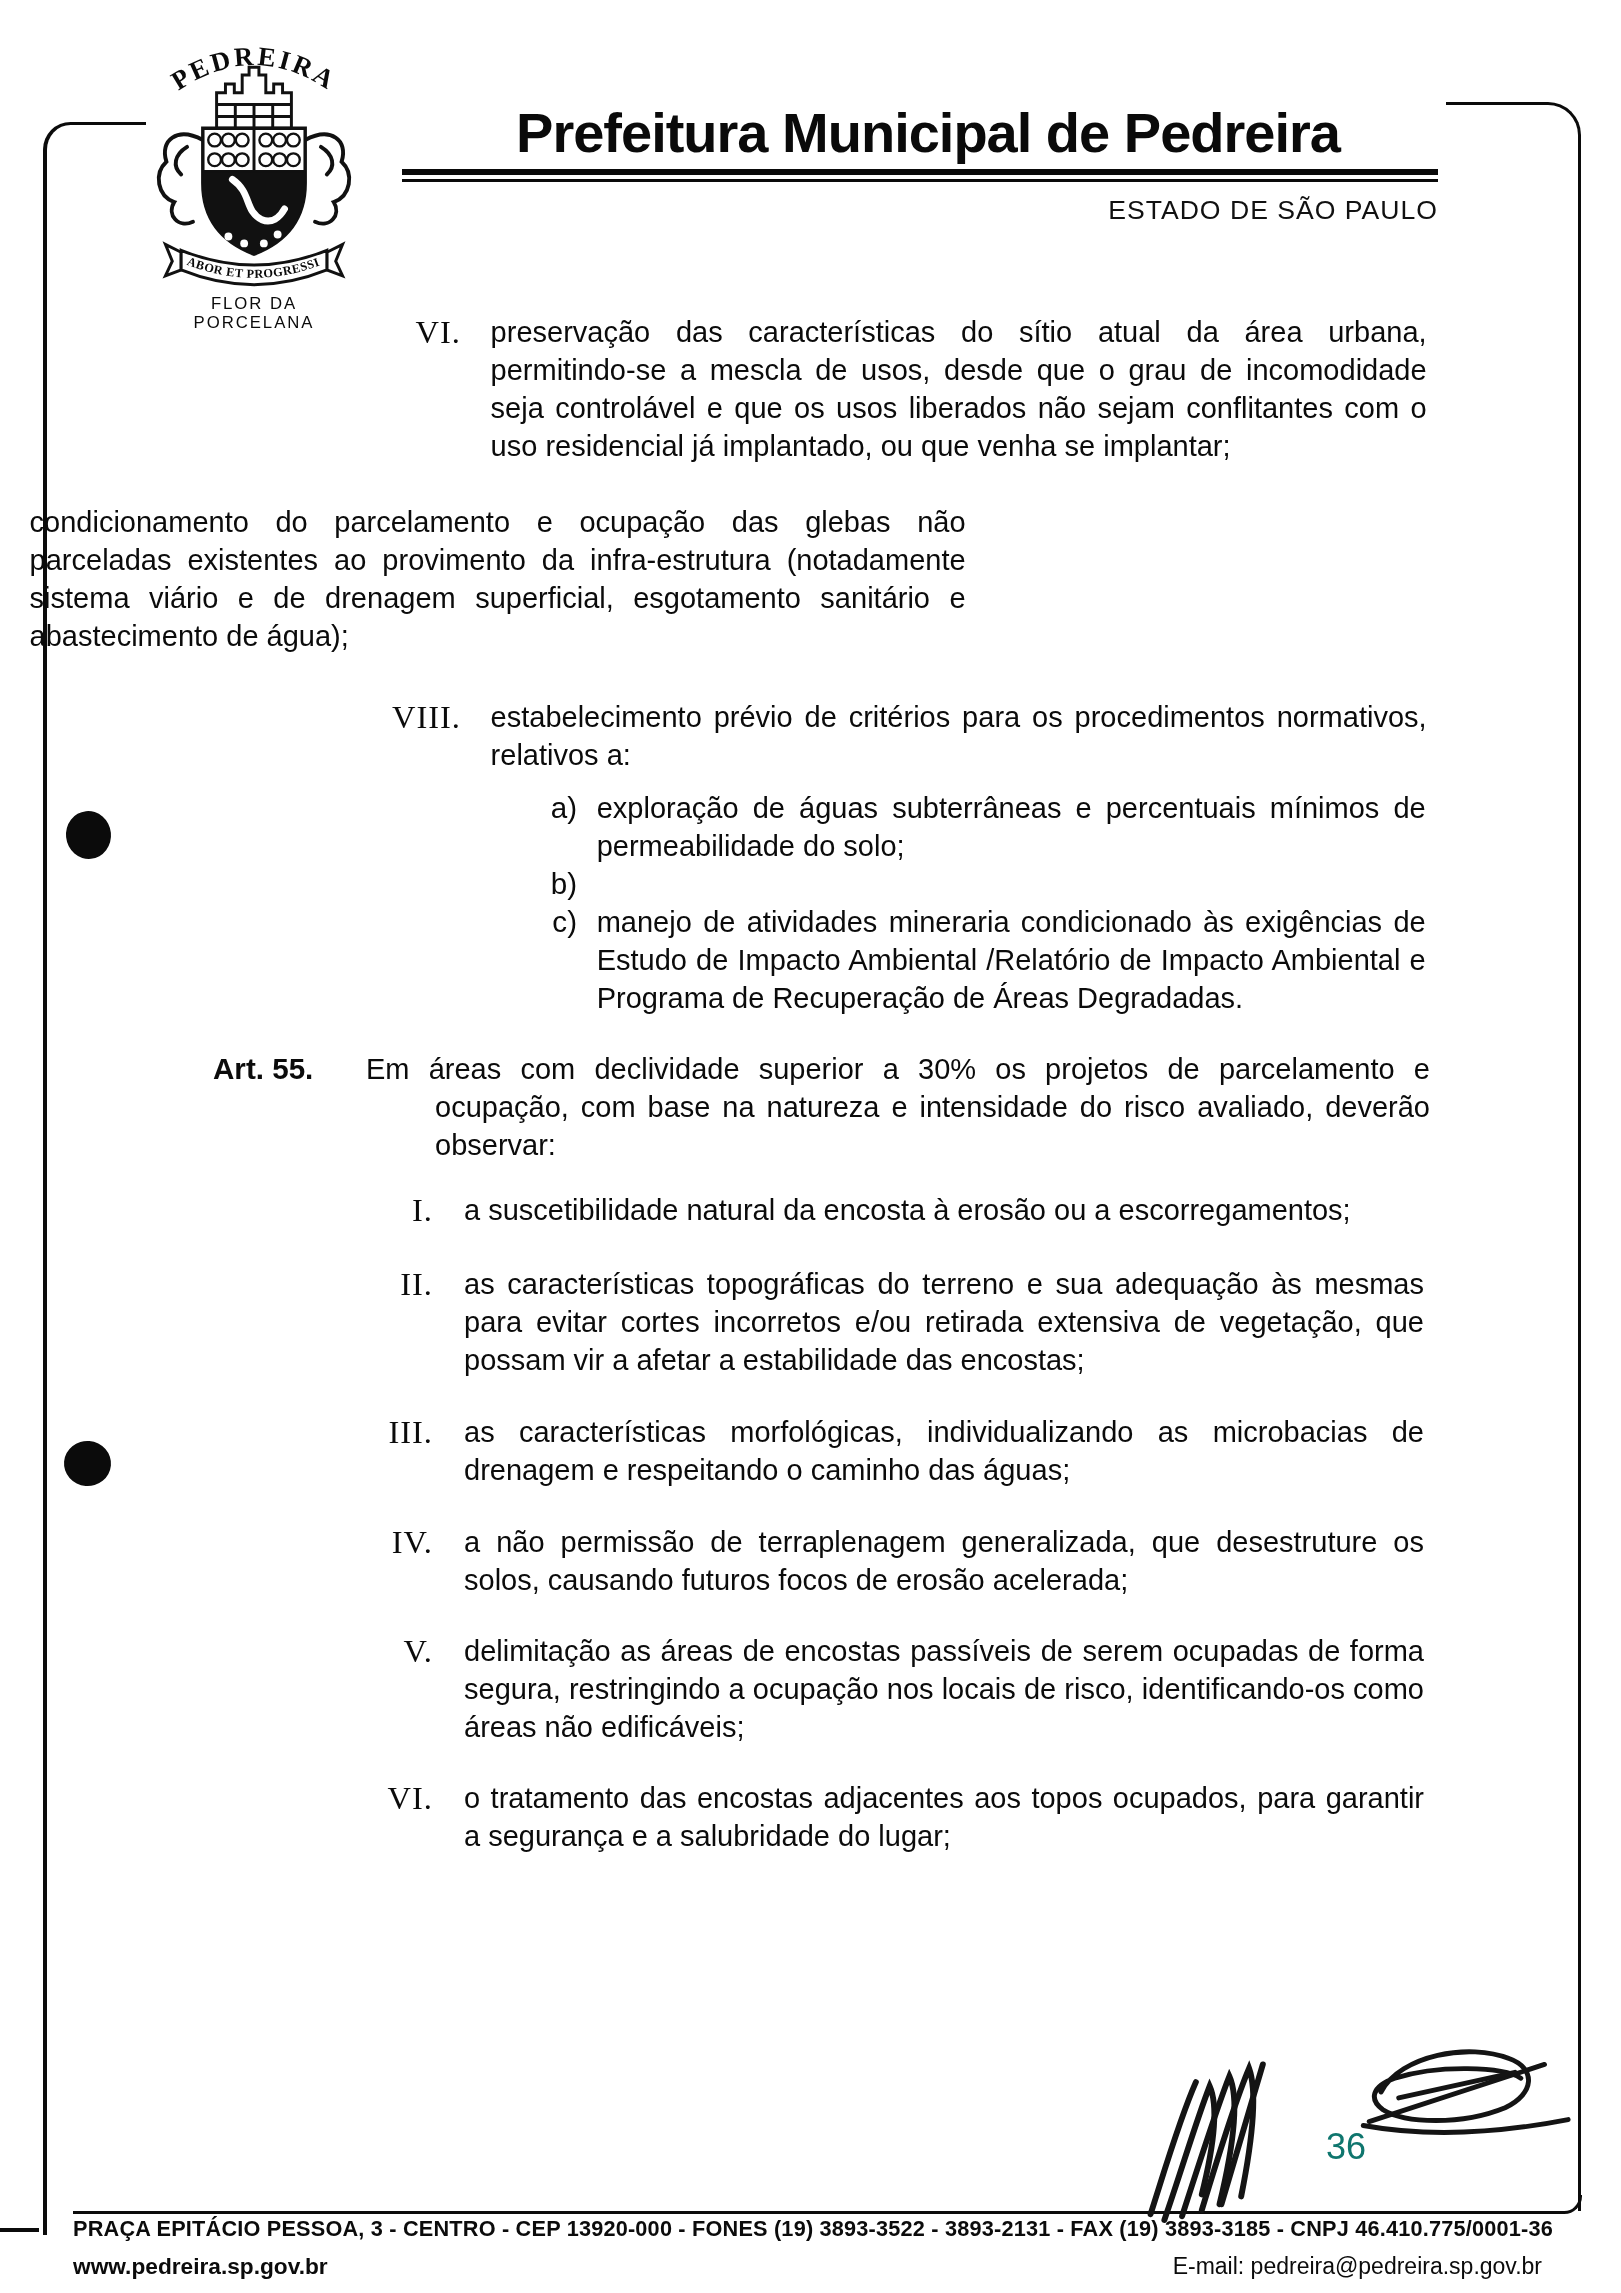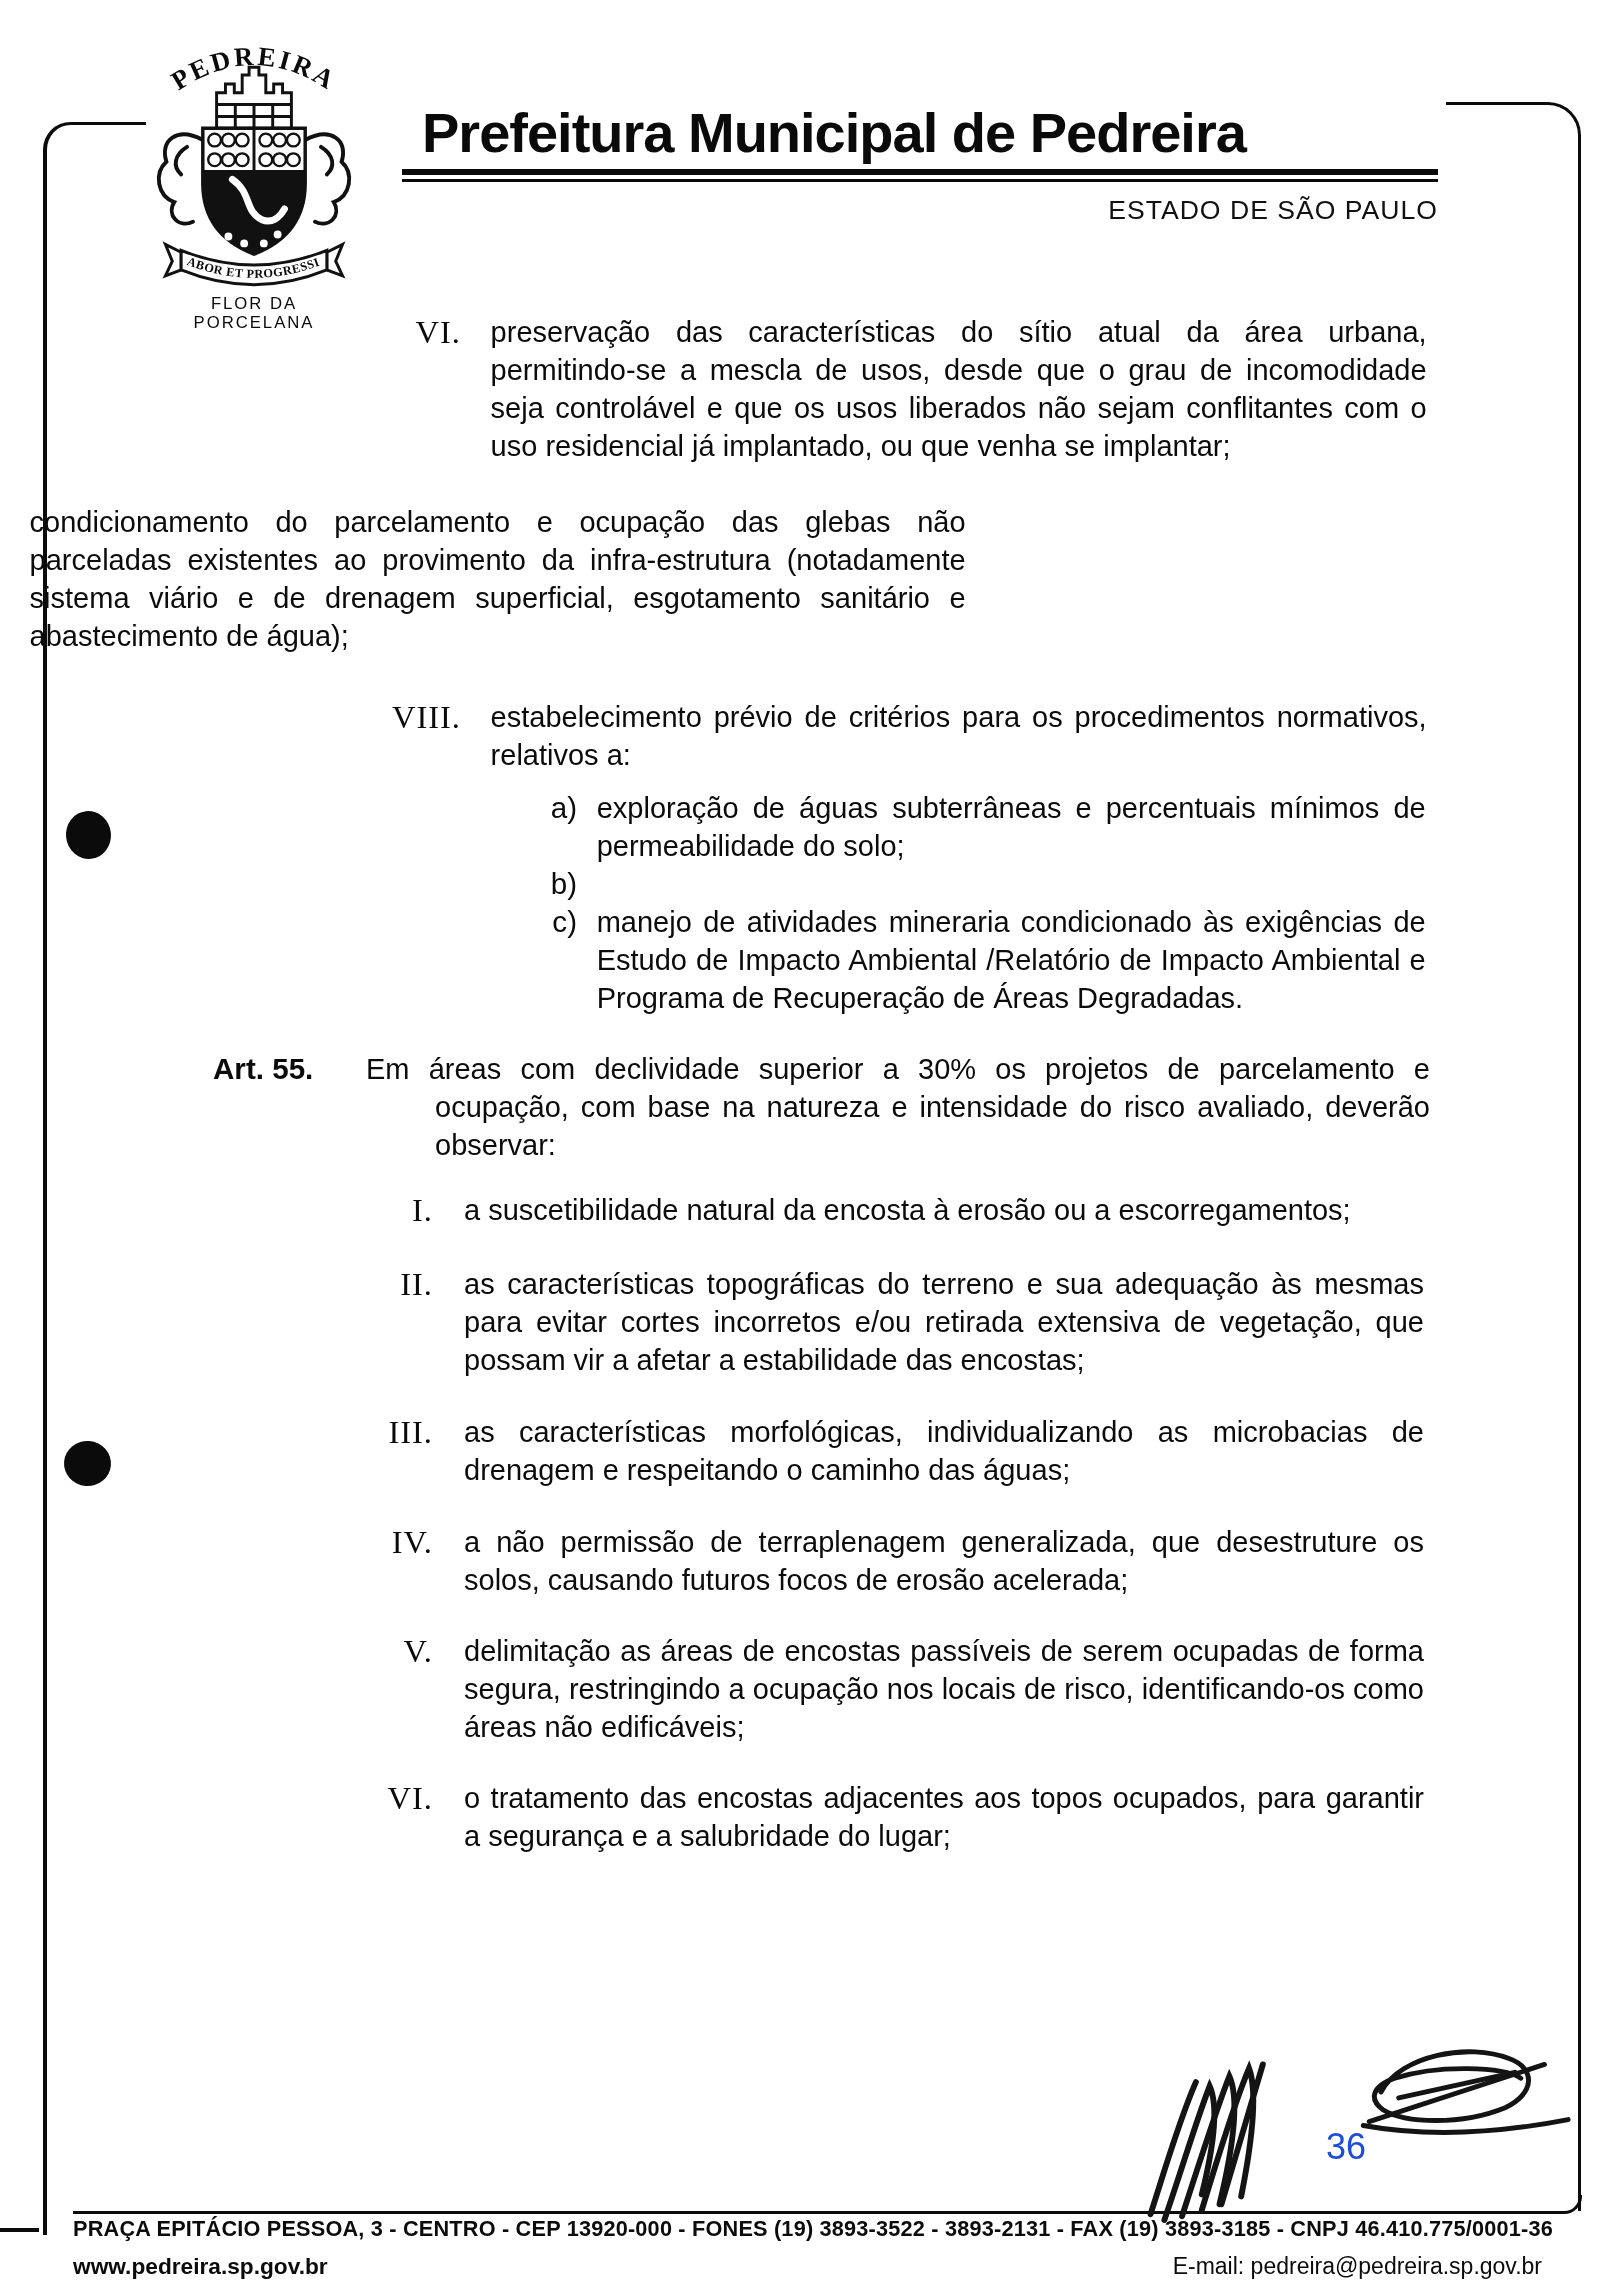--- a/index.html
+++ b/index.html
@@ -12,22 +12,22 @@
   .frame-left{left:43px;top:122px;width:99px;height:2110px;
     border-left:4.9px solid #0b0b0b;border-top:3.9px solid #0b0b0b;border-top-left-radius:27.6px;}
   .frame-right{left:1446px;top:102px;width:132px;height:2106px;
     border-right:3.9px solid #0b0b0b;border-top:3px solid #0b0b0b;border-top-right-radius:33px;}
   .frame-bottom{left:73px;top:2195px;width:1506px;height:15.8px;
     border-bottom:3.9px solid #0b0b0b;border-right:3.9px solid #0b0b0b;border-bottom-right-radius:17.7px;}
   .dash-bl{position:absolute;left:0;top:2228px;width:39px;height:3.9px;background:#0b0b0b;}
   
   .crest{position:absolute;left:116px;top:15.8px;}
   .title{
-    position:absolute;left:422px;top:100px;width:1036px;
-    font-size:56px;font-weight:bold;letter-spacing:-1px;white-space:nowrap;color:#0a0a0a;
+    position:absolute;left:410px;top:100px;width:1036px;
+    font-size:56px;font-weight:bold;letter-spacing:-1px;white-space:nowrap;color:#0a0a0a;text-align:center;
   }
   .rule1{position:absolute;left:402px;top:169px;width:1036px;height:5.9px;background:#0a0a0a;}
   .rule2{position:absolute;left:402px;top:179px;width:1036px;height:3px;background:#0a0a0a;}
   .subtitle{
     position:absolute;left:402px;top:195px;width:1036px;text-align:right;
     font-size:26.6px;letter-spacing:1px;color:#111;
   }
   
   .doc-body{position:absolute;left:0;top:313px;width:1621px;}
   .row{display:flex;align-items:flex-start;}
@@ -40,21 +40,21 @@
   .lvl2 .marker{width:577px;text-align:right;font-size:29.6px;}
   .lvl2 .text{margin-left:19.7px;width:829px;}
   .art .marker{width:435px;box-sizing:border-box;padding-left:213px;text-align:left;font-weight:bold;font-size:29.6px;}
   .art .text{width:995px;text-indent:-69px;}
   
   .dot{position:absolute;background:#0b0b0b;border-radius:50%;}
   .dot1{left:66px;top:811px;width:45px;height:48px;transform:rotate(-6deg);}
   .dot2{left:64px;top:1441px;width:47px;height:45px;transform:rotate(5deg);}
   
   .signs{position:absolute;left:1123px;top:2027px;}
-  .pageno{position:absolute;left:1326px;top:2126px;font-size:36px;color:#1d4ed8;}
+  .pageno{position:absolute;left:1326px;top:2126px;font-size:36px;color:#0f766e;}
   
   .footer-line1{
     position:absolute;left:73px;top:2216px;width:1487px;white-space:nowrap;
     font-size:21.7px;font-weight:bold;letter-spacing:0.2px;color:#0b0b0b;
   }
   .footer-site{position:absolute;left:73px;top:2253px;font-size:22.7px;font-weight:bold;color:#0b0b0b;}
   .footer-mail{position:absolute;right:79px;top:2253px;font-size:23px;font-weight:normal;color:#0b0b0b;}
 </style>
 </head>
 <body>

